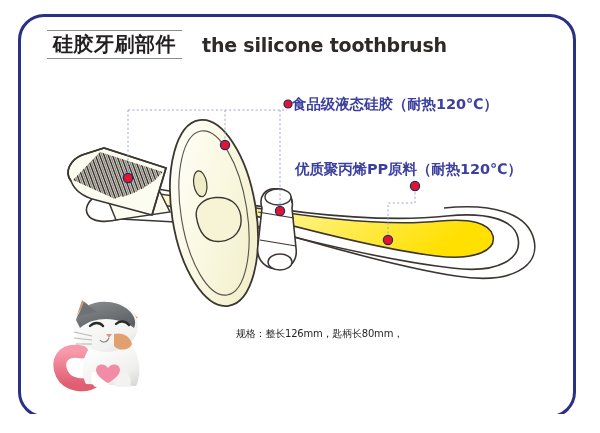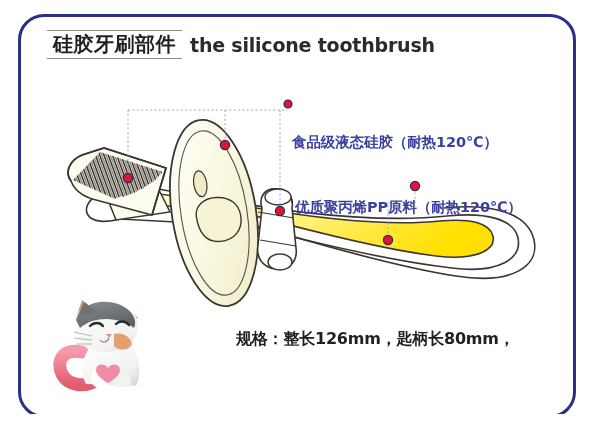--- a/index.html
+++ b/index.html
@@ -47,44 +47,43 @@
     font-weight: bold;
     color: #231f20;
     letter-spacing: 0.5px;
     line-height: 1.12;
     white-space: nowrap;
   }
   #title-en {
     font-size: 19px;
     font-weight: bold;
     color: #2e2a28;
-    margin-left: 8px;
+    margin-left: 20px;
     letter-spacing: -0.2px;
     white-space: nowrap;
   }
   
   .callout {
     position: absolute;
     font-size: 14.5px;
     font-weight: bold;
     color: #3b3f9e;
     white-space: nowrap;
     letter-spacing: -0.1px;
-    margin-top: 38px;
   }
   #callout-silicone { left: 292px; top: 95px; }
   #callout-pp       { left: 295px; top: 160px; }
 
   
   #spec {
     position: absolute;
     left: 236px;
     top: 326px;
-    font-size: 16px;
-    font-weight: bold;
+    font-size: 10px;
+    font-weight: normal;
     color: #231f20;
     line-height: 1.62;
     letter-spacing: -0.2px;
     white-space: nowrap;
   }
   
   #art, #leaders {
     position: absolute;
     left: 0;
     top: 0;

